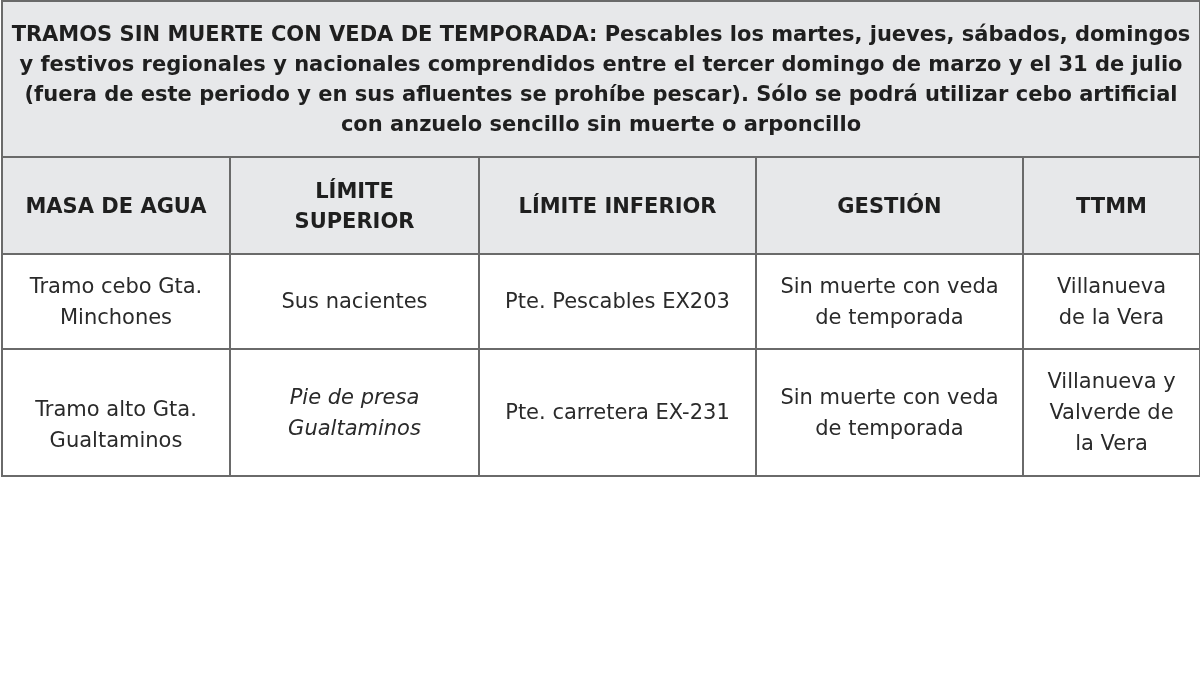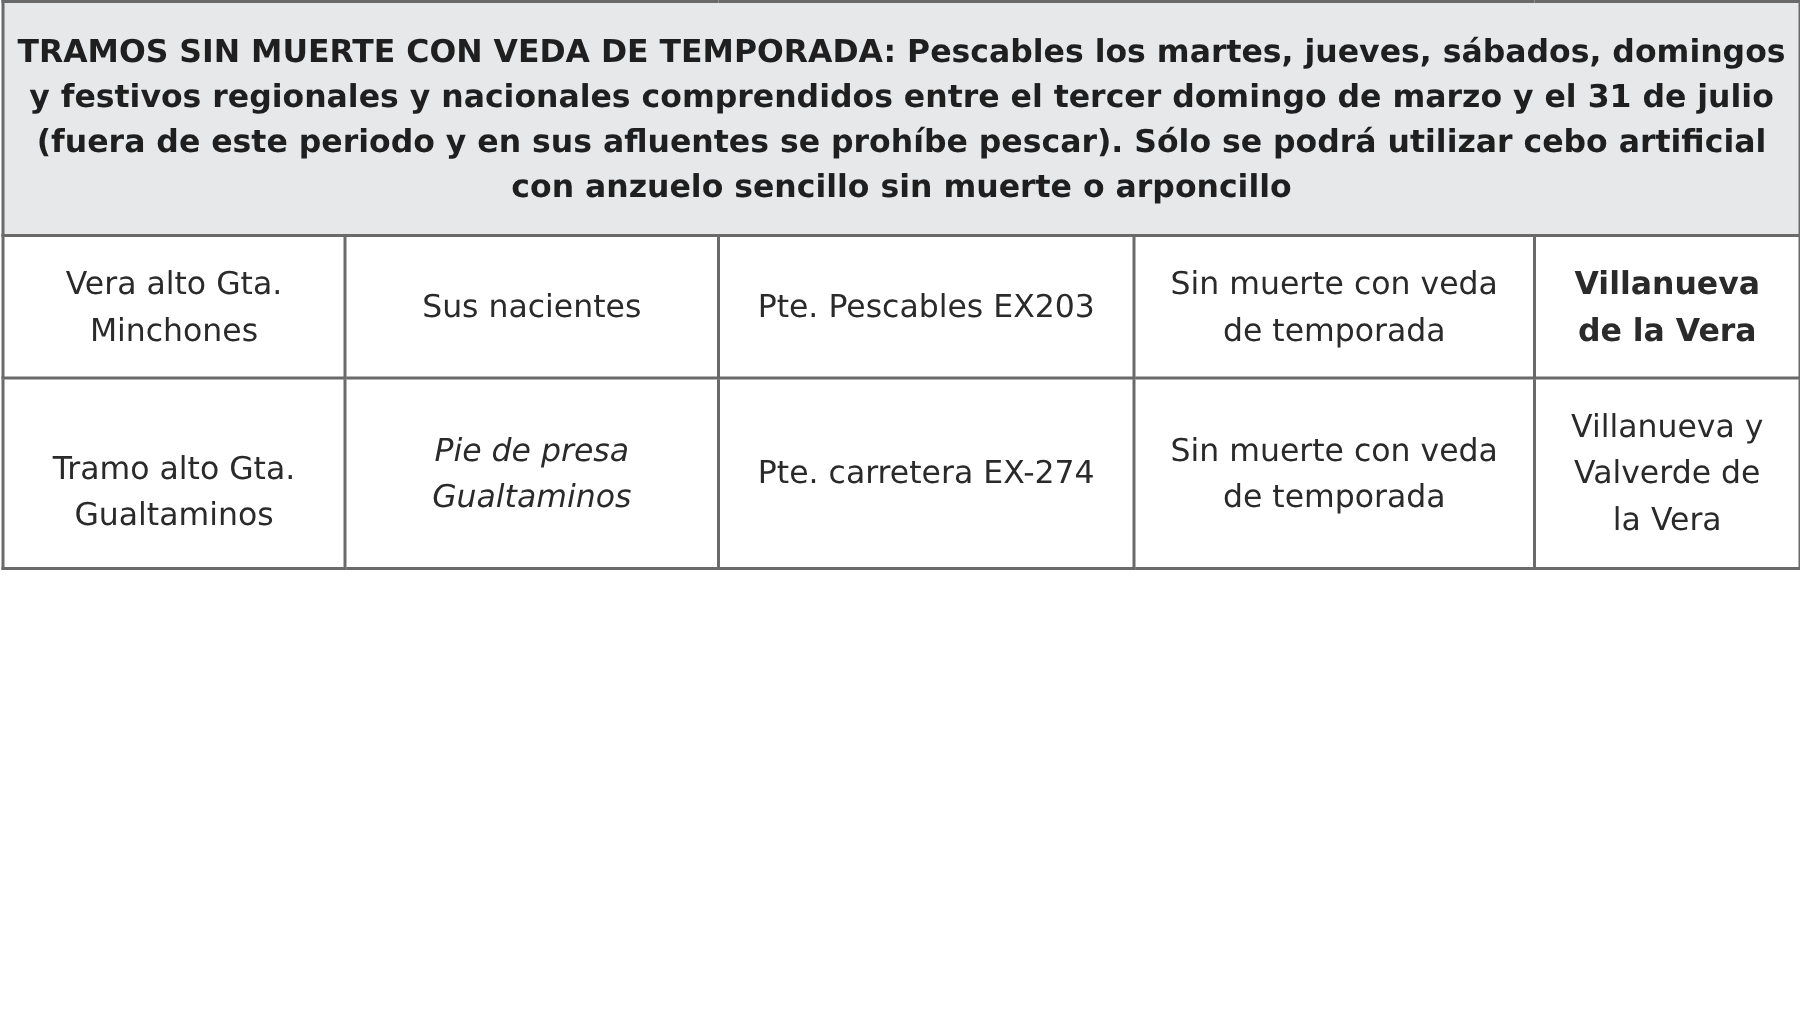--- a/index.html
+++ b/index.html
@@ -19,28 +19,35 @@
       <col style="width:228px">
       <col style="width:249px">
       <col style="width:277px">
       <col style="width:267px">
       <col style="width:177px">
     </colgroup>
   <tbody>
       <tr>
     <td colspan="5" class="title-cell">TRAMOS SIN MUERTE CON VEDA DE TEMPORADA: Pescables los martes, jueves, sábados, domingos y festivos regionales y nacionales comprendidos entre el tercer domingo de marzo y el 31 de julio (fuera de este periodo y en sus afluentes se prohíbe pescar). Sólo se podrá utilizar cebo artificial con anzuelo sencillo sin muerte o arponcillo</td>
   </tr>
+  <tr class="hdr">
+    <th>MASA DE AGUA</th>
+    <th><span style="display:inline-block;width:150px;">LÍMITE SUPERIOR</span></th>
+    <th>LÍMITE INFERIOR</th>
+    <th>GESTIÓN</th>
+    <th>TTMM</th>
+  </tr>
   <tr class="row r3">
-    <td><span style="display:inline-block;width:190px;">Vera alto Gta. Minchones</span></td>
+    <td><span style="display:inline-block;width:190px;">Tramo cebo Gta. Minchones</span></td>
     <td>Sus nacientes</td>
     <td>Pte. Pescables EX203</td>
     <td><span style="display:inline-block;width:250px;">Sin muerte con veda de temporada</span></td>
-    <td><span style="display:inline-block;width:130px;font-weight:bold;">Villanueva de la Vera</span></td>
+    <td><span style="display:inline-block;width:130px;">Villanueva de la Vera</span></td>
   </tr>
   <tr class="row r4">
     <td><span style="display:inline-block;width:190px;margin-top:24px;">Tramo alto Gta. Gualtaminos</span></td>
     <td><span style="display:inline-block;width:160px;font-style:italic;">Pie de presa Gualtaminos</span></td>
-    <td>Pte. carretera EX-274</td>
+    <td>Pte. carretera EX-231</td>
     <td><span style="display:inline-block;width:250px;">Sin muerte con veda de temporada</span></td>
     <td><span style="display:inline-block;width:140px;text-align:center;">Villanueva y Valverde de la Vera</span></td>
   </tr>
 </tbody>
   </table>
 
 </body></html>

